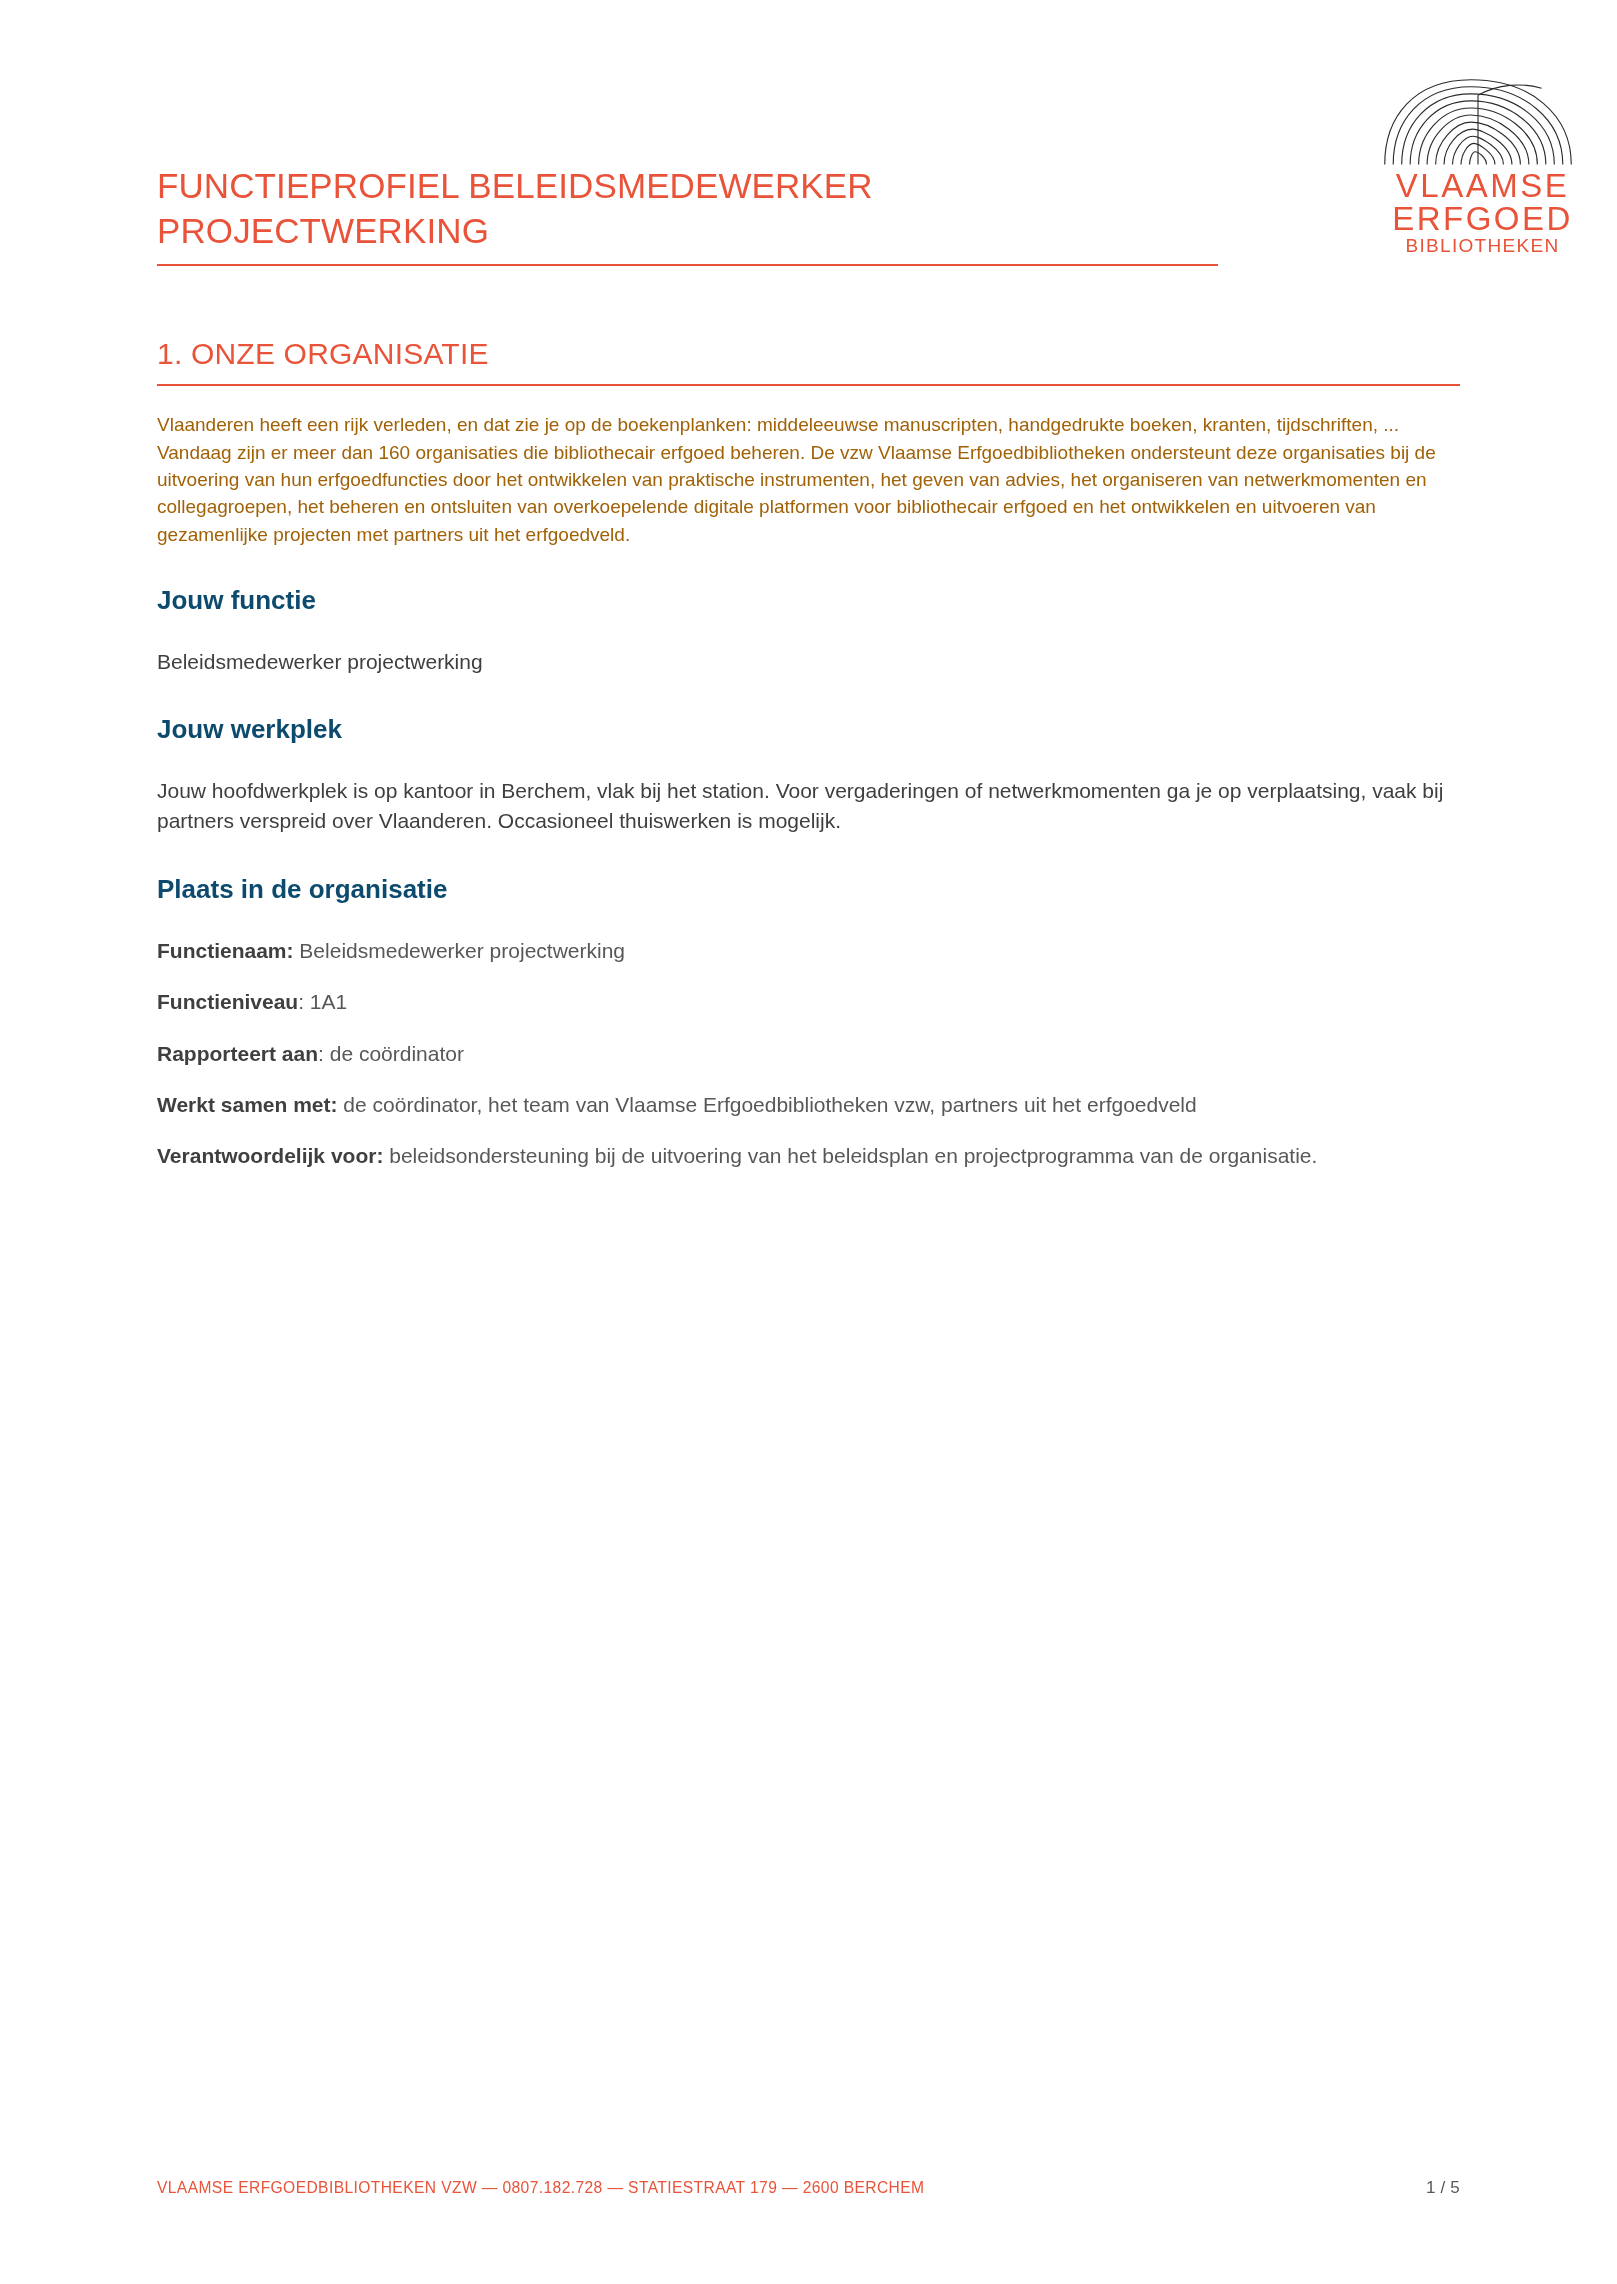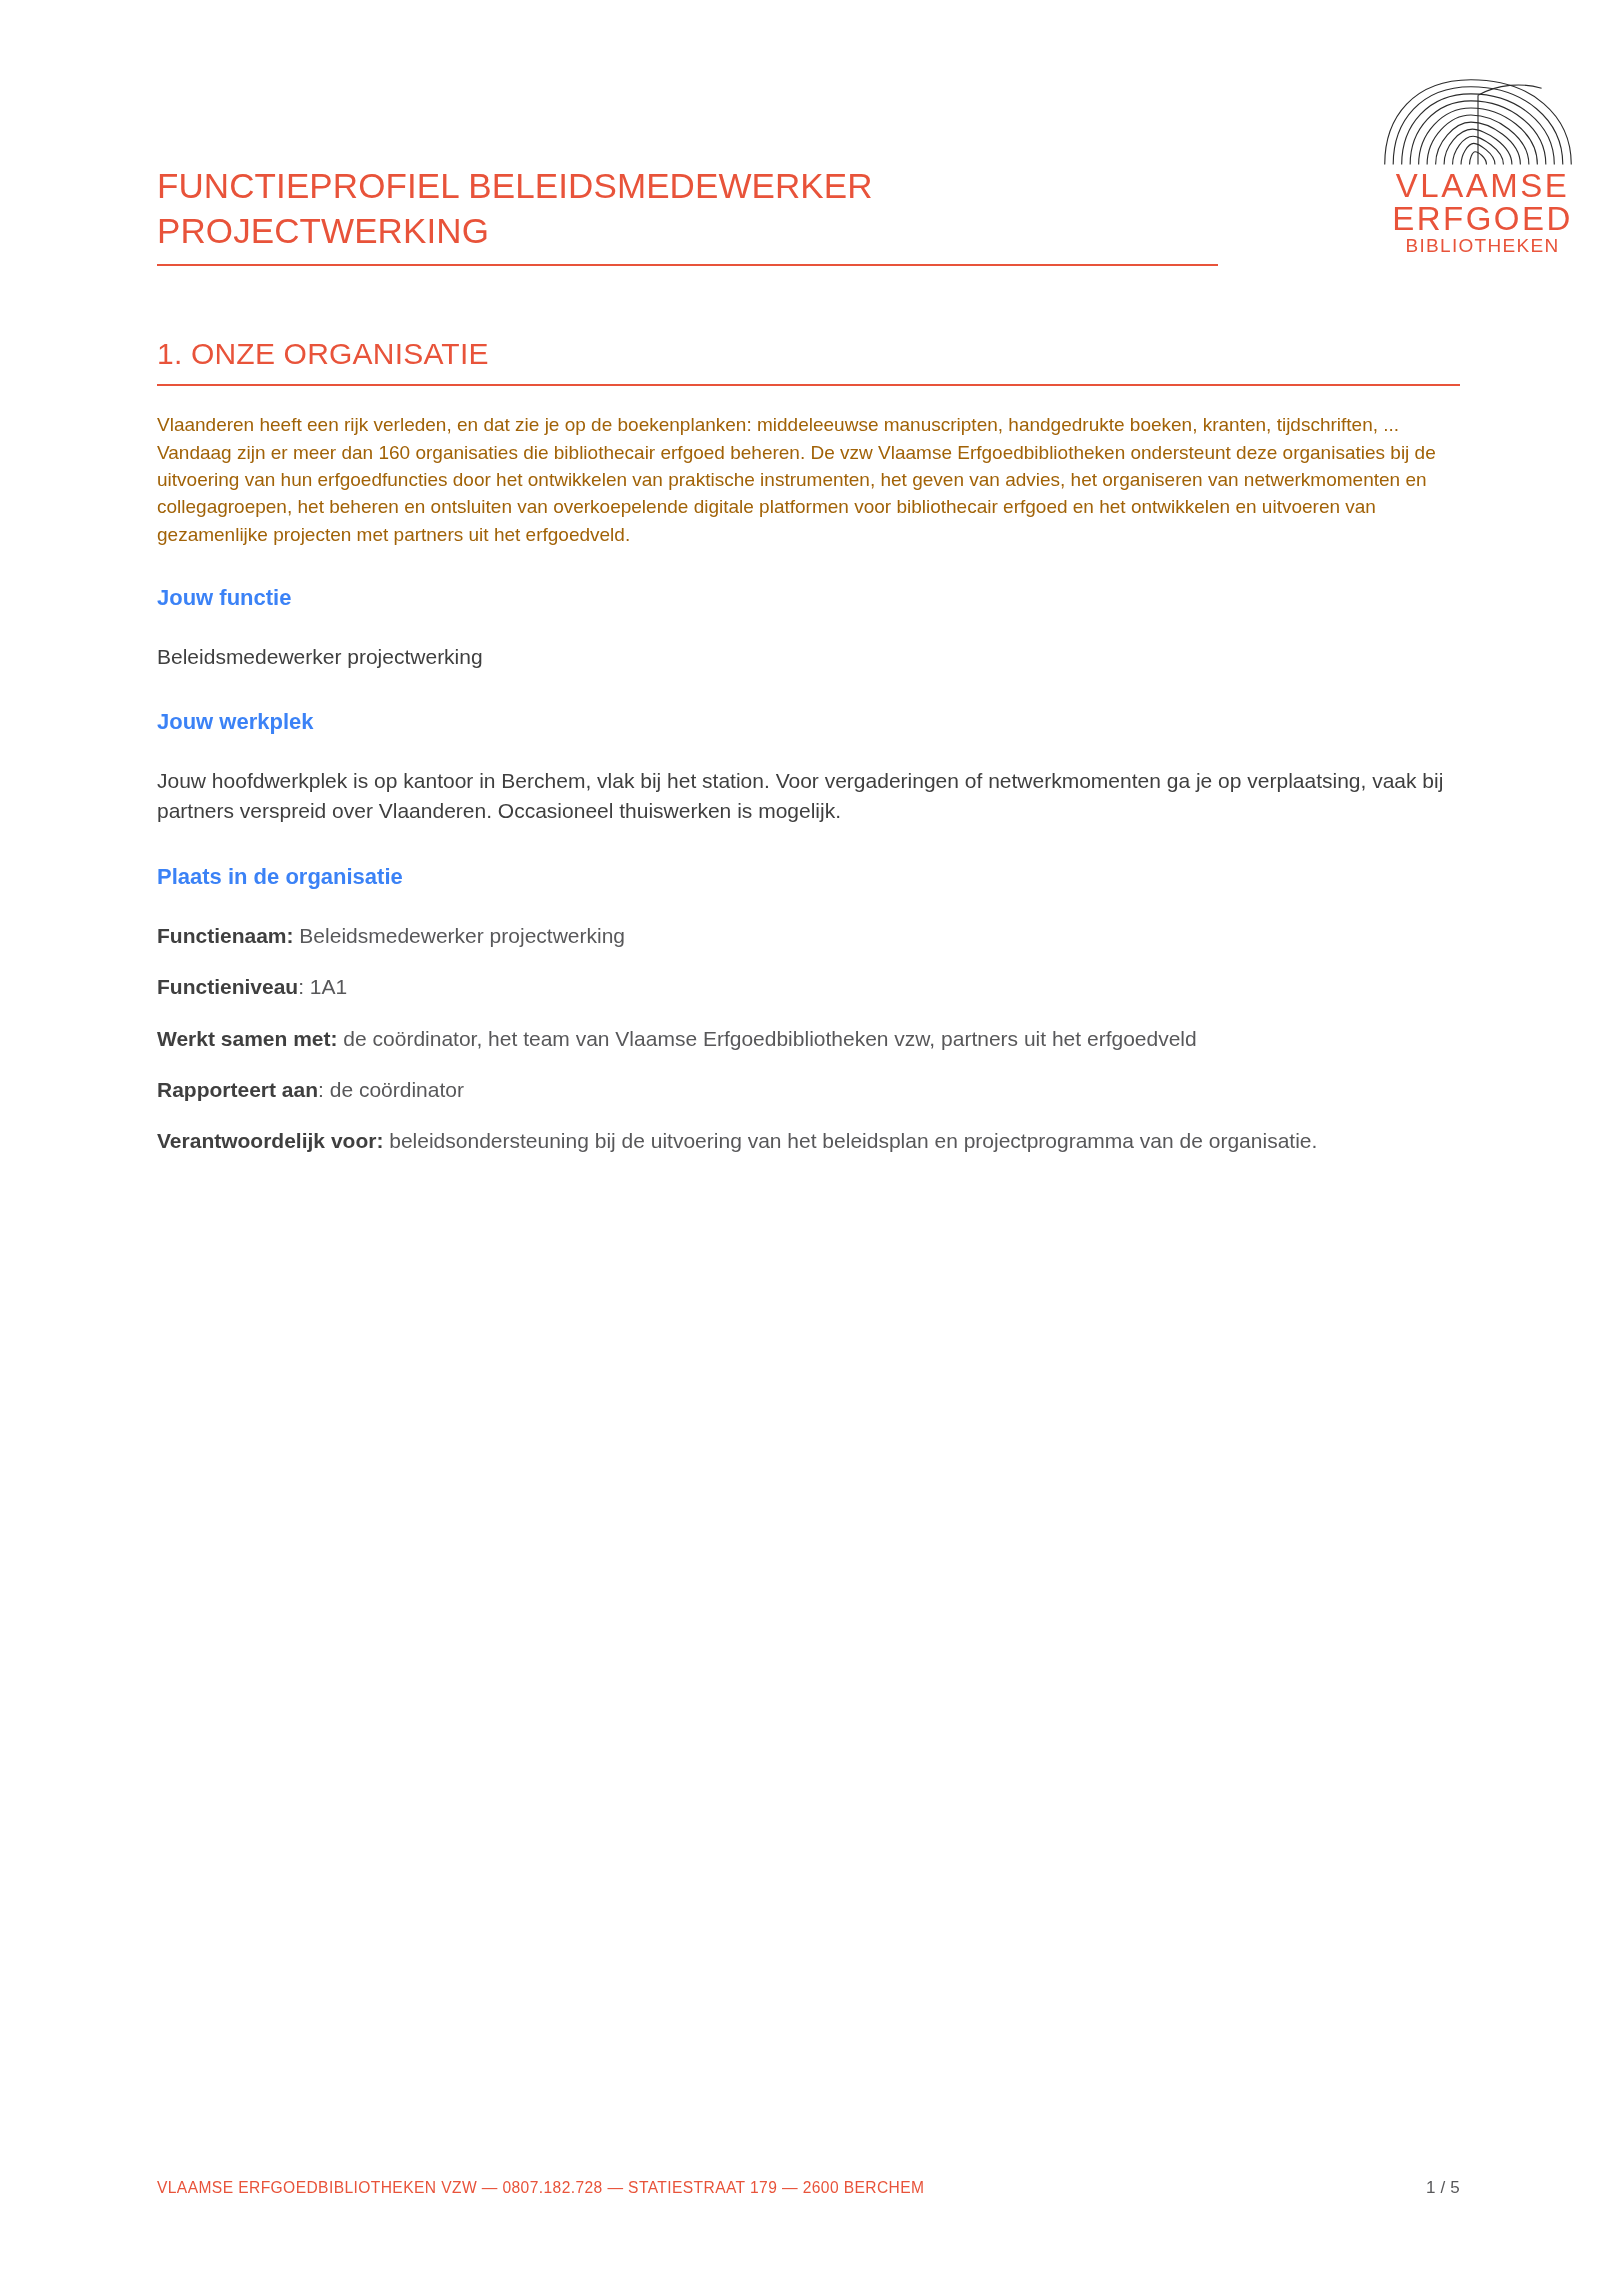--- a/index.html
+++ b/index.html
@@ -106,23 +106,23 @@
   }
   .body-text {
     margin-top: 25px;
     font-size: 19px;
     line-height: 1.44;
     color: #a16207;
     width: 1288px;
   }
   .sub-heading {
     margin-top: 37px;
-    font-size: 22px;
+    font-size: 26px;
     font-weight: bold;
-    color: #3b82f6;
+    color: #0c4a6e;
   }
   .para {
     margin-top: 31px;
     font-size: 21px;
     line-height: 1.44;
     color: #3f3f3f;
     width: 1288px;
   }
   .kv {
     margin-top: 21px;
@@ -183,24 +183,24 @@
 
       <div class="sub-heading">Plaats in de organisatie</div>
 
       <div class="kv kv-first">
         <b>Functienaam:</b><span> Beleidsmedewerker projectwerking</span>
       </div>
       <div class="kv">
         <b>Functieniveau</b><span>: 1A1</span>
       </div>
       <div class="kv">
+        <b>Rapporteert aan</b><span>: de coördinator</span>
+      </div>
+      <div class="kv">
         <b>Werkt samen met:</b><span> de coördinator, het team van Vlaamse Erfgoedbibliotheken vzw, partners uit het erfgoedveld</span>
-      </div>
-      <div class="kv">
-        <b>Rapporteert aan</b><span>: de coördinator</span>
       </div>
       <div class="kv">
         <b>Verantwoordelijk voor:</b><span> beleidsondersteuning bij de uitvoering van het beleidsplan en projectprogramma van de organisatie.</span>
       </div>
     </div>
   </div>
 
   <div class="logo">
     <svg class="logo-mark" viewBox="0 0 300 130">
       <g fill="none" stroke="#2b2b2b" stroke-width="1.6">

